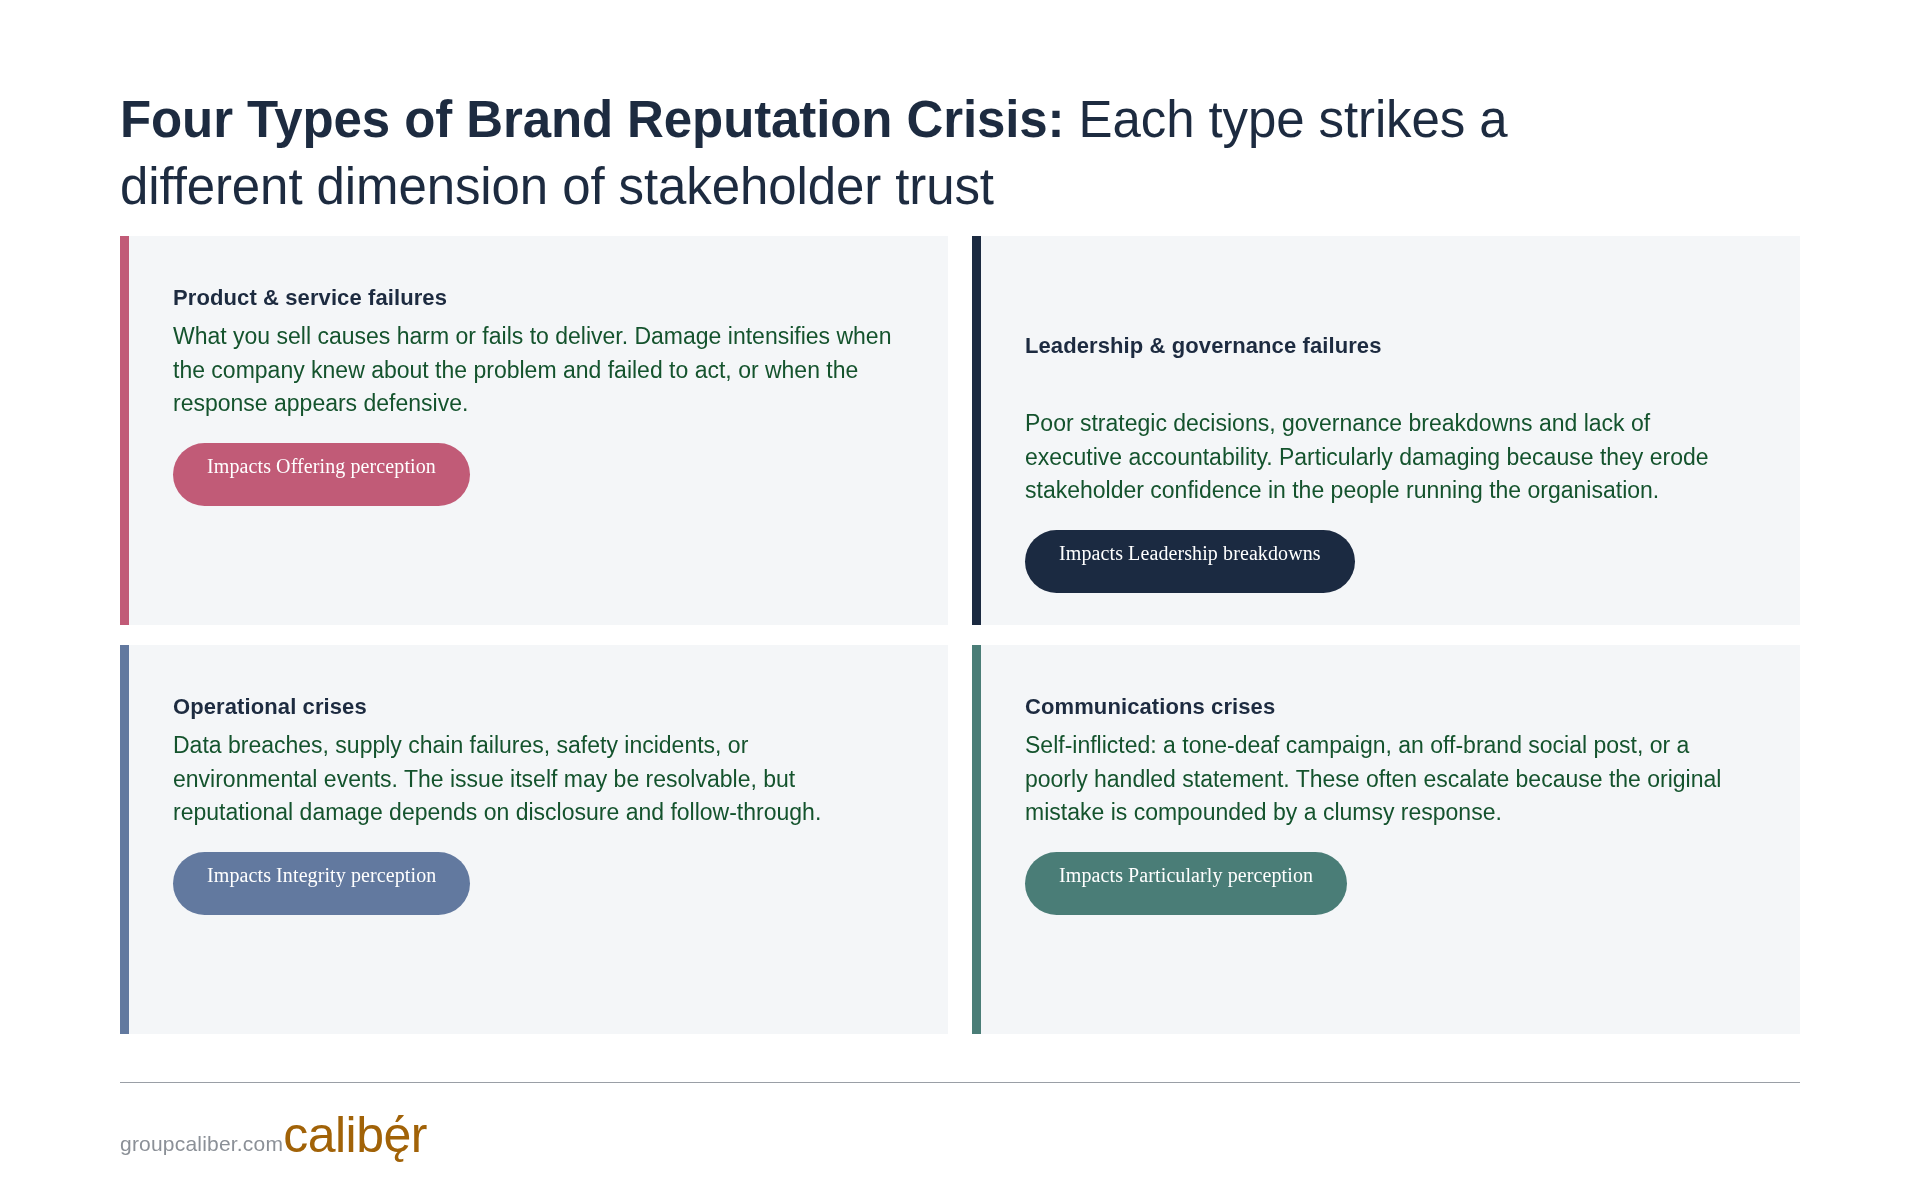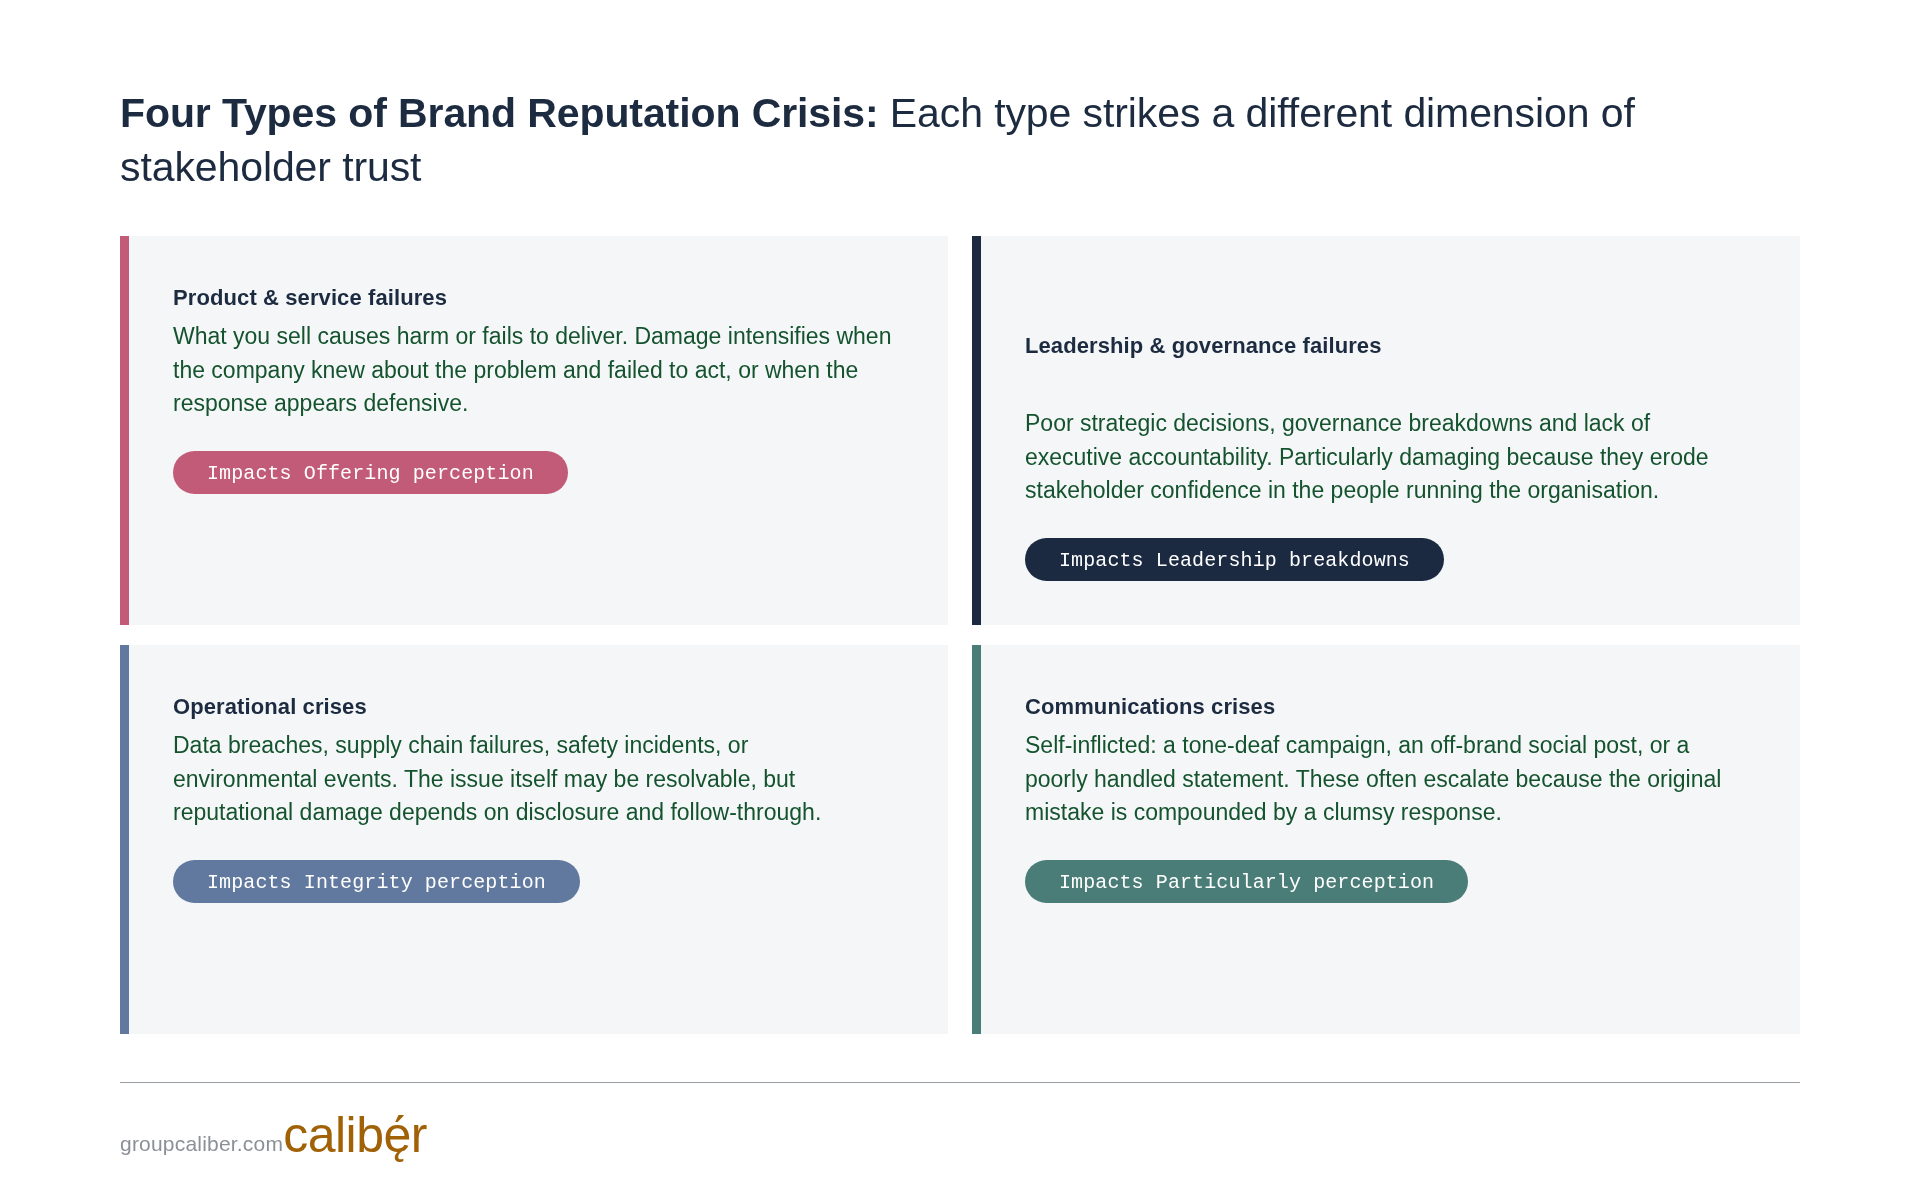--- a/index.html
+++ b/index.html
@@ -19,21 +19,21 @@
     height: 1200px;
     box-sizing: border-box;
     padding: 0 120px;
   }
   
   .title-block {
     padding-top: 86px;
     width: 1560px;
   }
   .title {
-    font-size: 41px;
+    font-size: 51px;
     line-height: 1.32;
     color: #1d2b40;
     font-weight: 400;
     letter-spacing: -0.1px;
     margin: 0;
   }
   .title .lead {
     font-weight: 700;
   }
   
@@ -72,30 +72,30 @@
   .card-body {
     font-size: 23px;
     line-height: 1.46;
     color: #14532d;
     margin: 0;
     max-width: 740px;
     font-weight: 400;
   }
   .pill {
     display: inline-block;
-    margin-top: 30px;
-    padding: 13px 34px 10px 34px;
+    margin-top: 22px;
+    padding: 13px 34px 30px 34px;
     border-radius: 40px;
     color: #ffffff;
     font-size: 20px;
     line-height: 1;
     letter-spacing: 0.1px;
     white-space: nowrap;
     border: none;
-    font-family: Liberation Mono, monospace;
+    font-family: Liberation Serif, serif;
   }
   .card-2 .card-body, .card-2 .card-title { max-width: 790px; margin-top: 48px; }
   .card-2 .pill-wrap { padding-left: 0; }
   
   .footer-rule {
     position: absolute;
     left: 120px;
     top: 1082px;
     width: 1680px;
     height: 1px;

